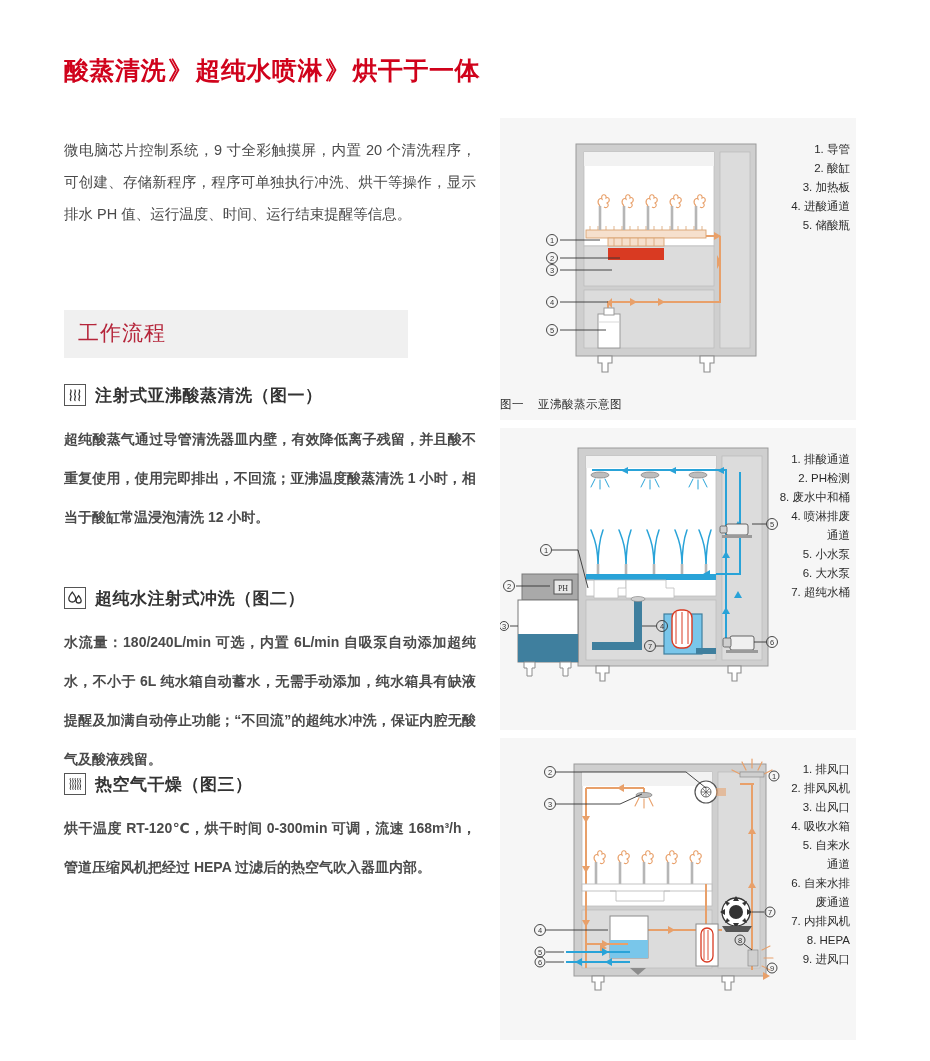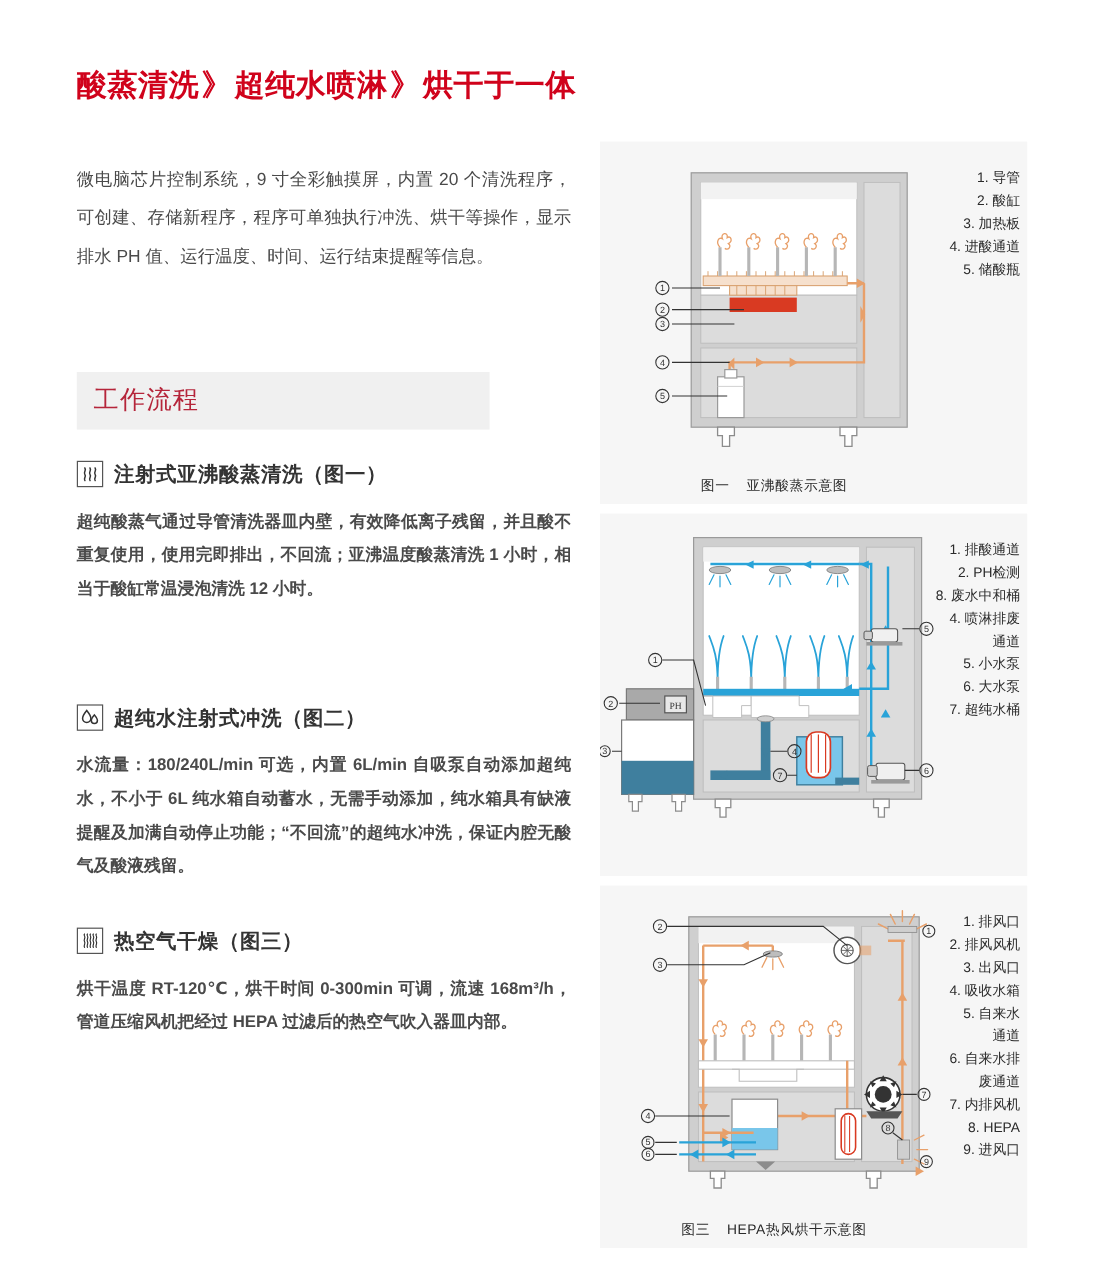--- a/index.html
+++ b/index.html
@@ -92,21 +92,21 @@
     display: block;
   }
   .section-title {
     font-size: 17px;
     color: #333;
     letter-spacing: 0.5px;
     white-space: nowrap;
   }
   .section-body {
     font-size: 14px;
-    line-height: 28px;
+    line-height: 39px;
     color: #4a4a4a;
     text-align: justify;
     margin-top: 12px;
   }
 
   #section-1 { top: 382px; }
   #section-2 { top: 585px; }
   #section-3 { top: 771px; }
 
   
@@ -141,21 +141,20 @@
     text-align: right;
   }
   .panel-legend .li.cont {
     padding-left: 13px;
   }
   .panel-caption {
     position: absolute;
     left: 0;
     bottom: 8px;
     width: 290px;
-    text-align: center;
     font-size: 11.5px;
     color: #2b2b2b;
     letter-spacing: 0.5px;
   }
   .panel-caption .cap-num { margin-right: 14px; }
 
   #corner-mark {
     position: absolute;
     left: 58px;
     bottom: 2px;
@@ -617,16 +616,13 @@
     <div class="li">4. 吸收水箱</div>
     <div class="li">5. 自来水</div>
     <div class="li cont">通道</div>
     <div class="li">6. 自来水排</div>
     <div class="li cont">废通道</div>
     <div class="li">7. 内排风机</div>
     <div class="li">8. HEPA</div>
     <div class="li">9. 进风口</div>
   </div>
 
-  <div class="panel-caption">
-    <span class="cap-num">图三</span><span>HEPA热风烘干示意图</span>
-  </div>
 </div>
 
 </body></html>

